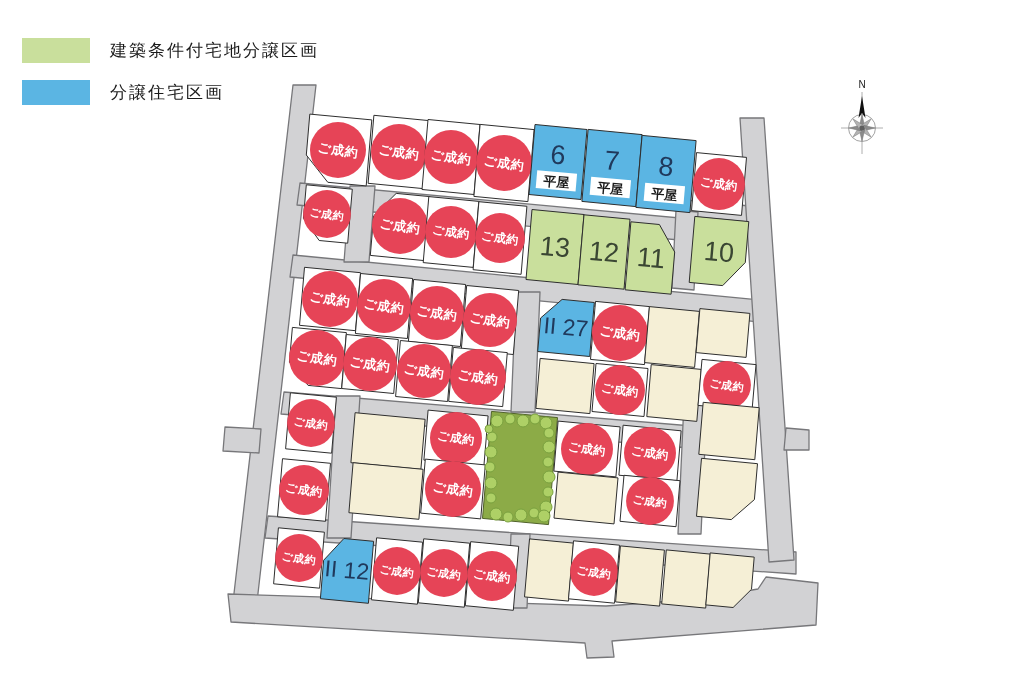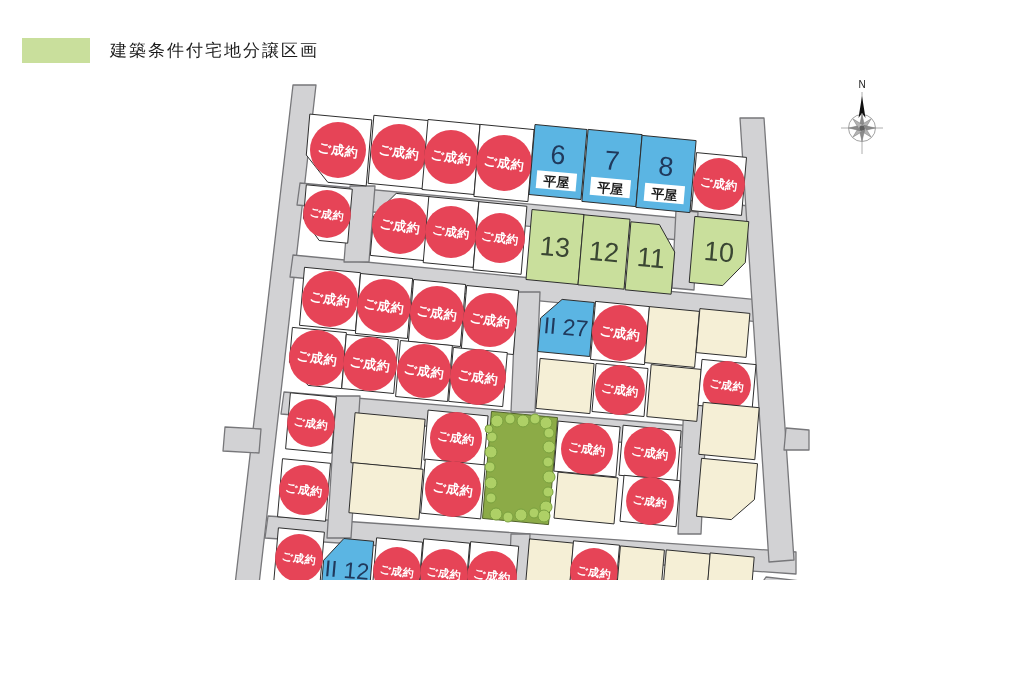--- a/index.html
+++ b/index.html
@@ -1,35 +1,39 @@
 <!DOCTYPE html>
 <html><head>
 <meta charset="utf-8">
 <style>
   html,body{margin:0;padding:0;background:#ffffff;}
   .page{
-    position:relative;width:1024px;height:580px;background:#ffffff;overflow:hidden;
+    position:relative;width:1024px;height:682px;background:#ffffff;overflow:hidden;
     font-family:"Liberation Sans","DejaVu Sans",sans-serif;
   }
   .legend{position:absolute;left:22px;top:38px;display:flex;flex-direction:column;gap:17px;z-index:5;}
   .legend-row{display:flex;align-items:center;gap:20px;}
   .swatch{display:inline-block;width:68px;height:25px;}
   .legend-label{font-size:17px;color:#1a1a1a;letter-spacing:2px;}
   #map-svg{position:absolute;left:0;top:0;}
   text{font-family:"Liberation Sans","DejaVu Sans",sans-serif;}
 </style>
 </head>
 <body>
 
 <div class="page">
 
   <div class="legend">
     <div class="legend-row">
       <span class="swatch" style="background: rgb(201, 223, 156);"></span>
       <span class="legend-label">建築条件付宅地分譲区画</span>
+    </div>
+    <div class="legend-row">
+      <span class="swatch" style="background: rgb(91, 181, 227);"></span>
+      <span class="legend-label">分譲住宅区画</span>
     </div>
   </div>
 
   <svg id="map-svg" width="1024" height="682" viewBox="0 0 1024 682">
       <polygon points="293.0,85.0 316.0,85.0 257.0,602.0 233.0,602.0" fill="#d2d2d4" stroke="#77777a" stroke-width="1.3" stroke-linejoin="round"></polygon>
       <polygon points="300.0,183.0 745.0,224.0 745.0,246.0 297.0,205.0" fill="#d2d2d4" stroke="#77777a" stroke-width="1.3" stroke-linejoin="round"></polygon>
       <polygon points="686.0,200.0 750.0,206.0 748.0,222.0 684.0,216.0" fill="#d2d2d4" stroke="#77777a" stroke-width="1.3" stroke-linejoin="round"></polygon>
       <polygon points="676.0,210.0 698.0,212.0 694.0,290.0 672.0,288.0" fill="#d2d2d4" stroke="#77777a" stroke-width="1.3" stroke-linejoin="round"></polygon>
       <polygon points="293.0,255.0 770.0,301.0 770.0,323.0 290.0,277.0" fill="#d2d2d4" stroke="#77777a" stroke-width="1.3" stroke-linejoin="round"></polygon>
       <polygon points="284.0,392.0 716.0,428.0 714.0,450.0 281.0,414.0" fill="#d2d2d4" stroke="#77777a" stroke-width="1.3" stroke-linejoin="round"></polygon>

